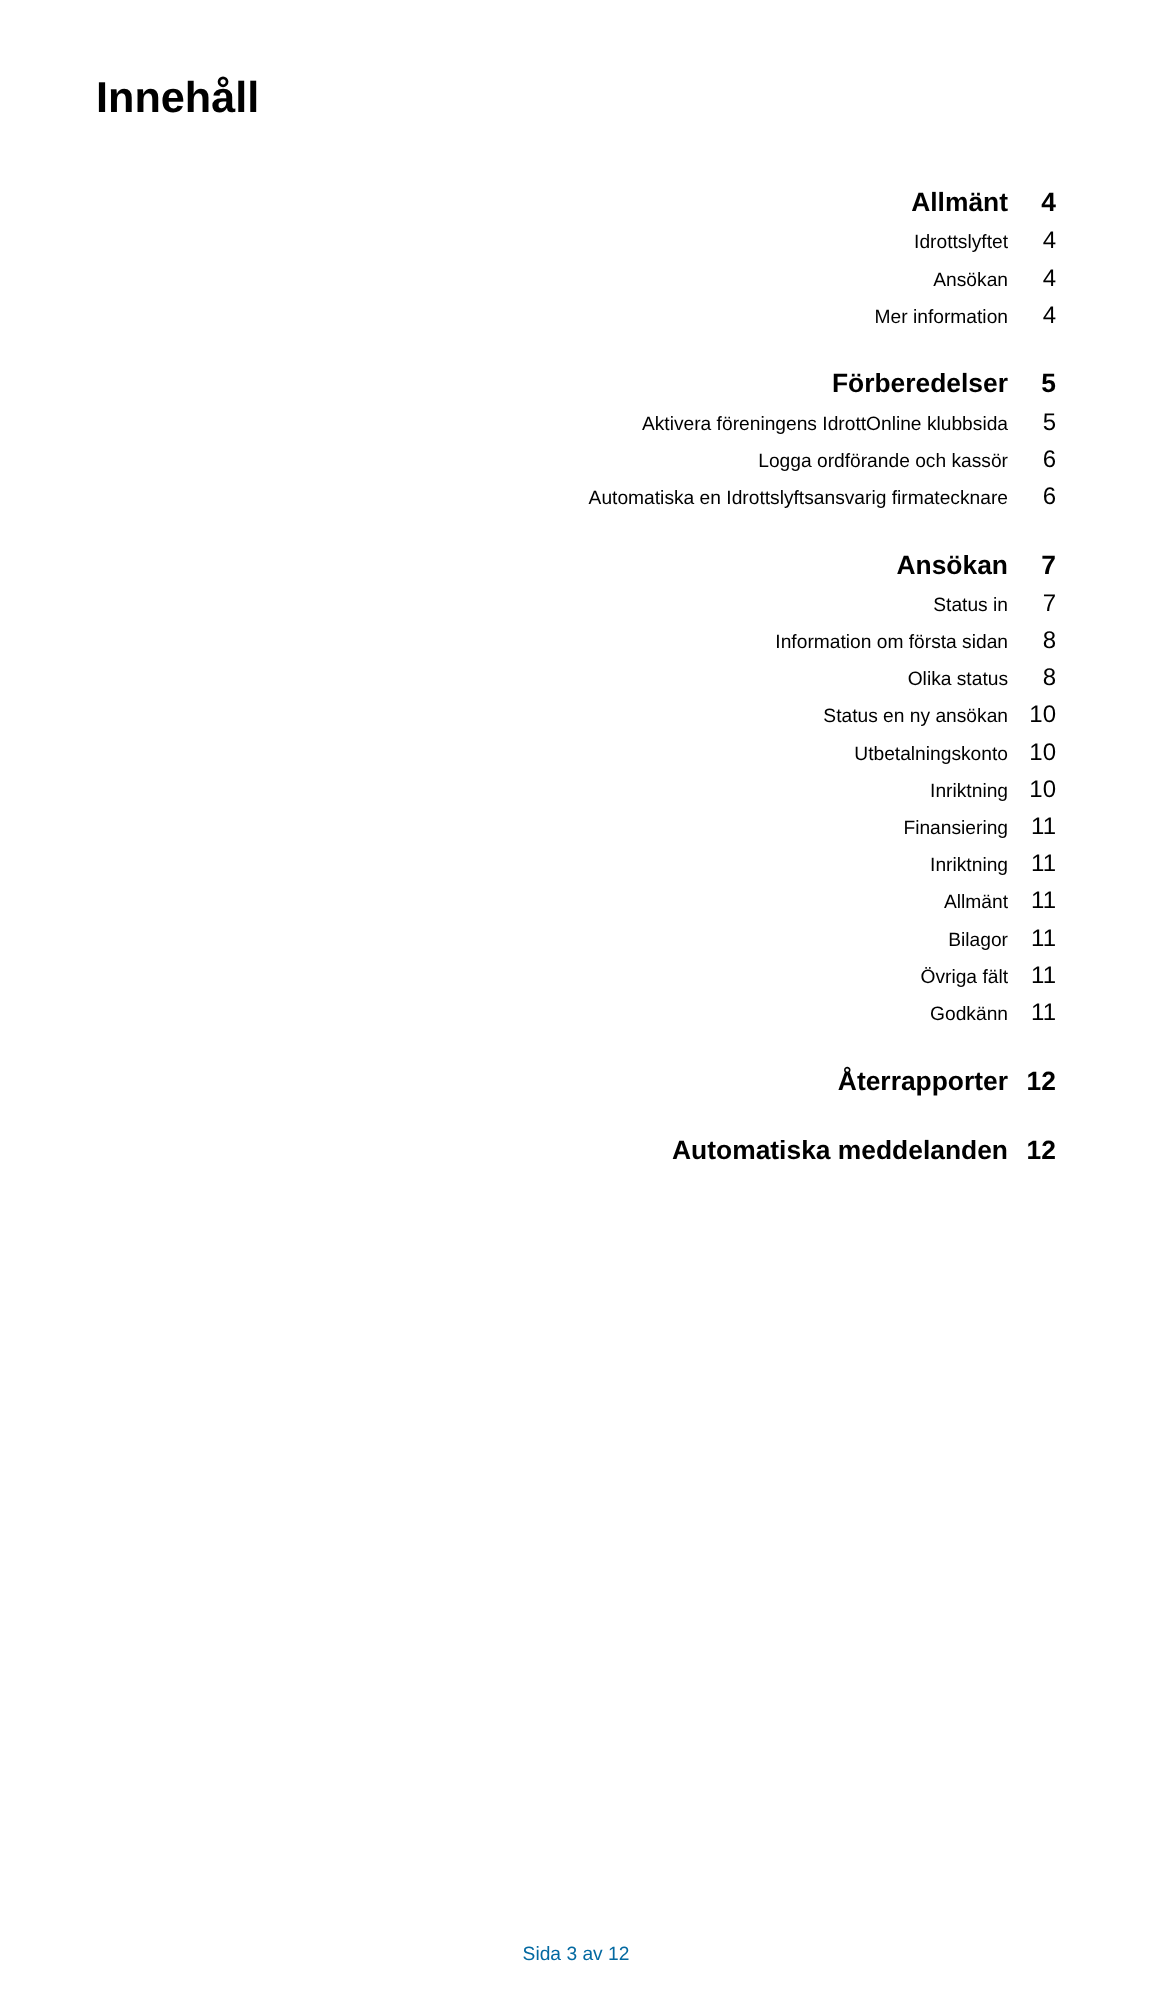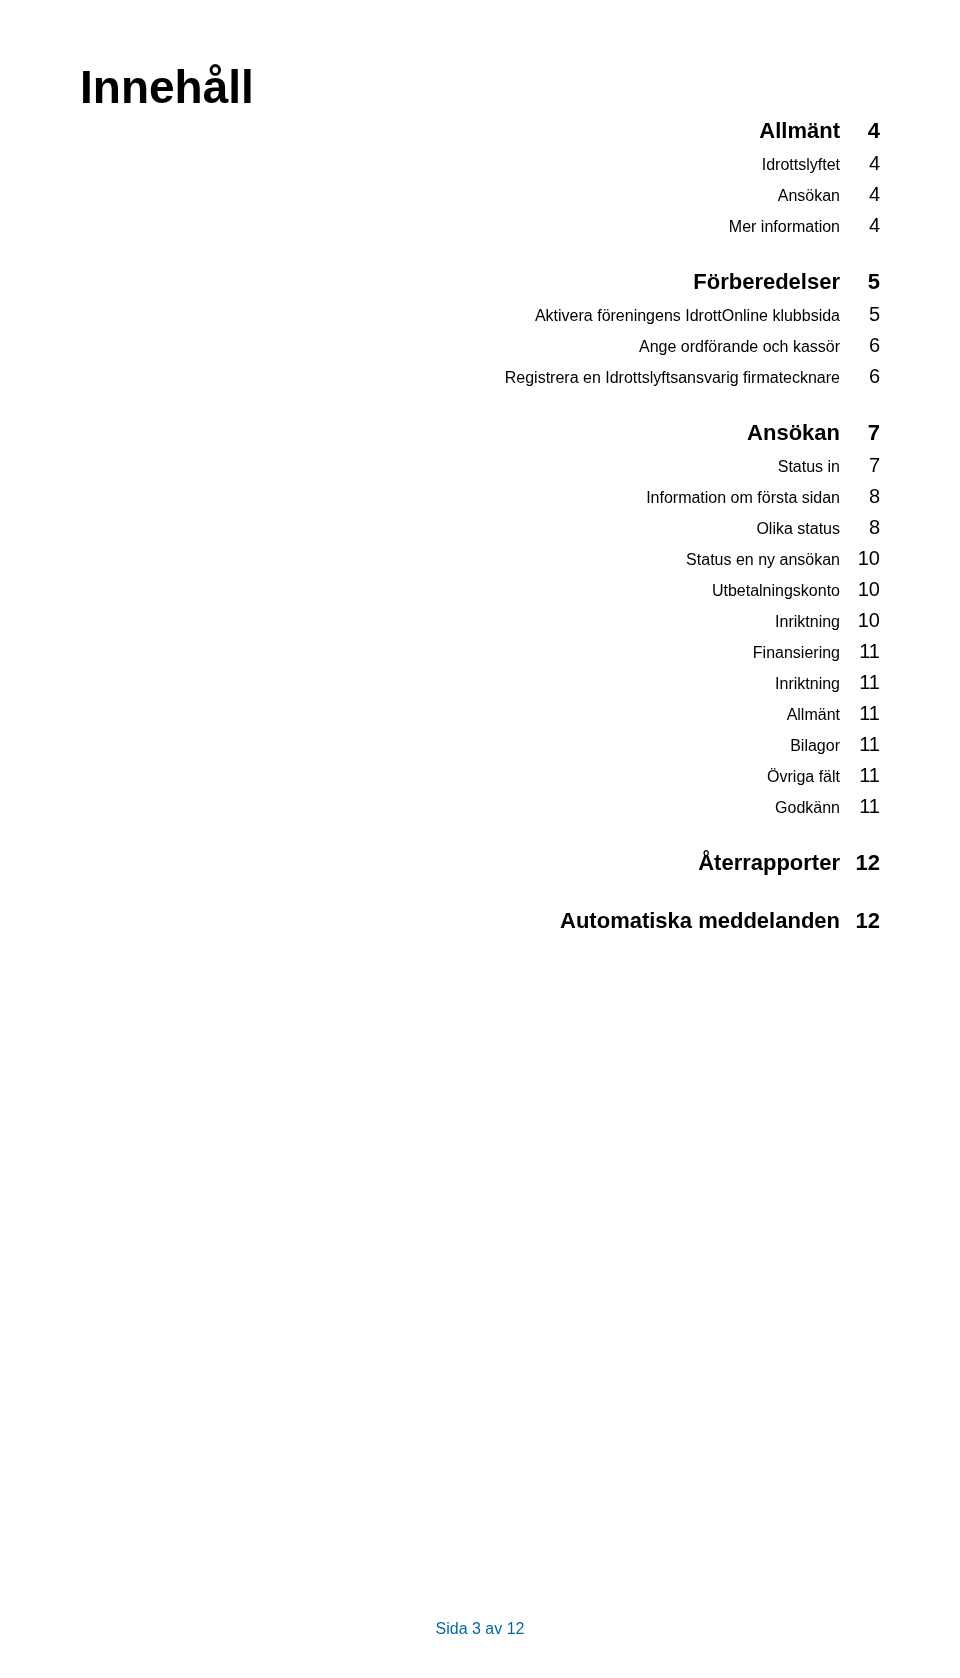--- a/index.html
+++ b/index.html
@@ -12,22 +12,23 @@
       background: #ffffff;
       font-family: Arial, Helvetica, sans-serif;
       width: 960px;
       min-height: 1678px;
       position: relative;
       padding: 60px 80px 80px 80px;
       color: #000000;
     }
 
     .page-title {
-      font-size: 46px;
+      font-size: 36px;
       font-weight: bold;
+      margin-bottom: 50px;
       color: #000000;
     }
 
     .toc-row {
       display: flex;
       justify-content: flex-end;
       align-items: baseline;
       padding: 4px 0;
     }
 
@@ -95,25 +96,25 @@
     <div class="spacer"></div>
     <div class="toc-row">
       <span class="toc-label bold">Förberedelser</span>
       <span class="toc-page bold">5</span>
     </div>
     <div class="toc-row">
       <span class="toc-label">Aktivera föreningens IdrottOnline klubbsida</span>
       <span class="toc-page">5</span>
     </div>
     <div class="toc-row">
-      <span class="toc-label">Ange ordförande och kassör</span>
+      <span class="toc-label">Logga ordförande och kassör</span>
       <span class="toc-page">6</span>
     </div>
     <div class="toc-row">
-      <span class="toc-label">Registrera en Idrottslyftsansvarig firmatecknare</span>
+      <span class="toc-label">Automatiska en Idrottslyftsansvarig firmatecknare</span>
       <span class="toc-page">6</span>
     </div>
     <div class="spacer"></div>
     <div class="toc-row">
       <span class="toc-label bold">Ansökan</span>
       <span class="toc-page bold">7</span>
     </div>
     <div class="toc-row">
       <span class="toc-label">Status in</span>
       <span class="toc-page">7</span>

